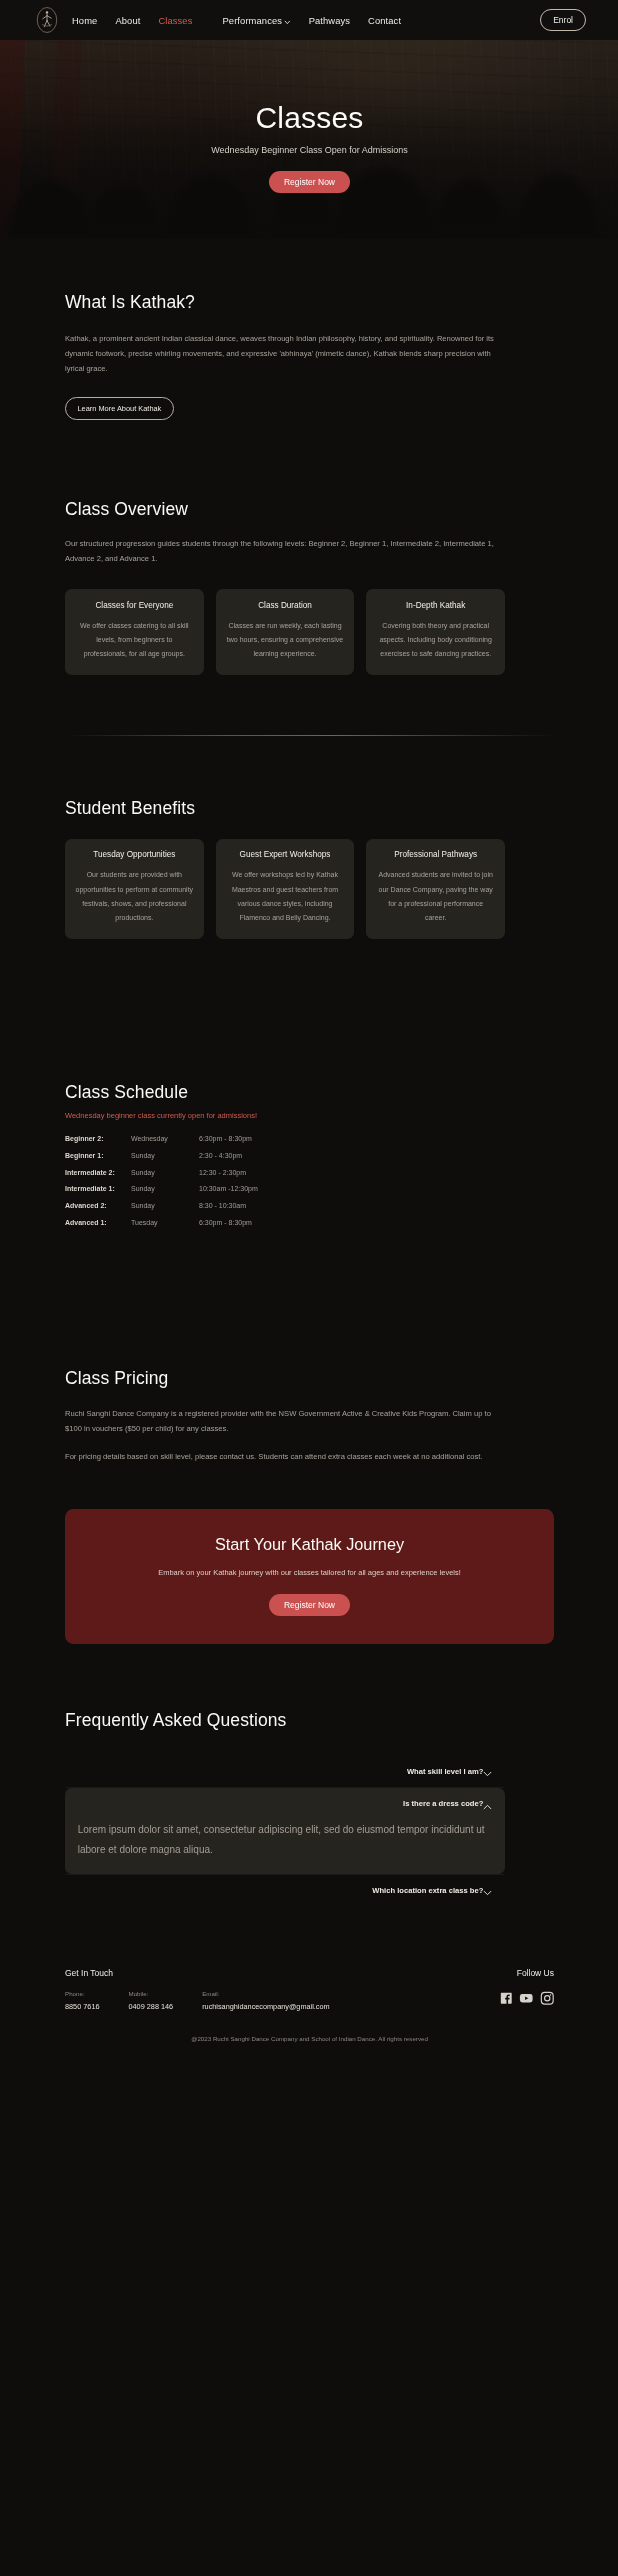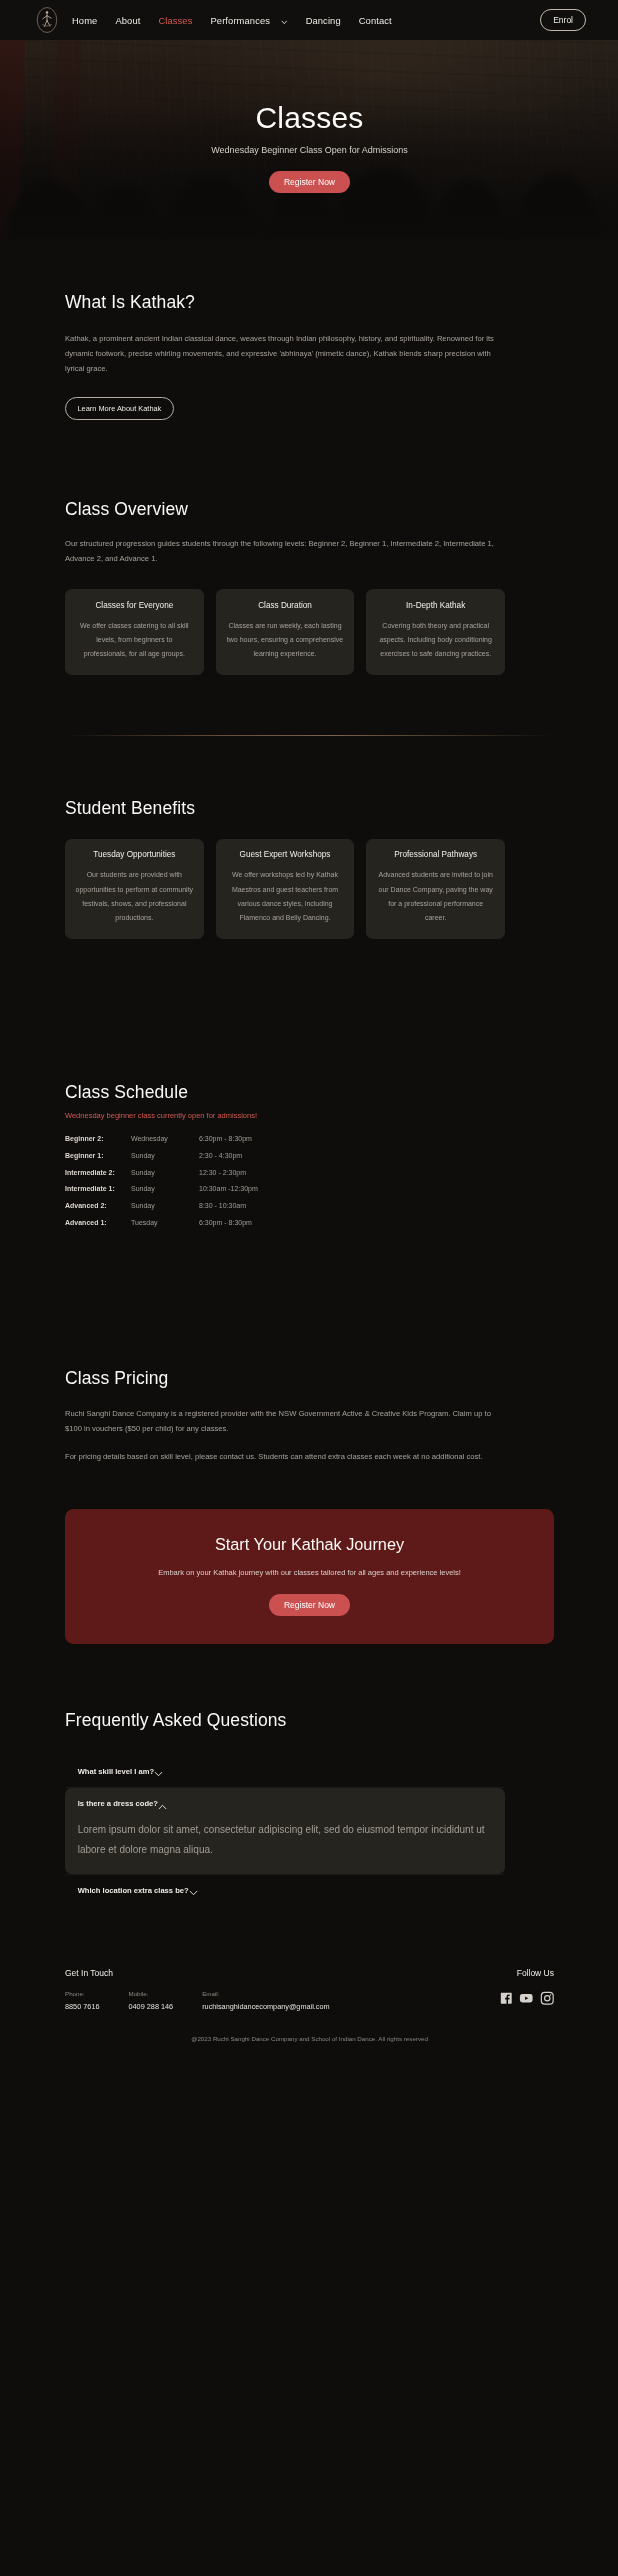--- a/index.html
+++ b/index.html
@@ -25,21 +25,21 @@
   .nav-links { display: flex; align-items: flex-end; gap: 18px; }
   .nav-link {
     font-size: 9.4px;
     color: #efece6;
     letter-spacing: 0.1px;
     text-decoration: none;
     white-space: nowrap;
     cursor: pointer;
   }
   .nav-link.active { color: #d8584f; }
-  .nav-drop { display: inline-flex; align-items: center; gap: 11px; }
+  .nav-drop { display: inline-flex; align-items: center; gap: 2px; margin-left: 12px; }
   .chev { display: inline-block; width: 6.6px; height: 6.6px; }
   .nav-spacer { flex: 1 1 auto; }
   .enrol-btn {
     border: 0.6px solid #c2b9ad;
     border-radius: 24px;
     padding: 4.8px 12px;
     font-size: 8.5px;
     color: #f2efe9;
     background: transparent;
     cursor: pointer;
@@ -218,21 +218,21 @@
   .cta .btn-primary { margin-top: 17px; }
 
   
   .s-faq { padding-top: 66px; }
   .faq-list { margin-top: 24px; }
   .faq-item { border-radius: 6.6px; }
   .faq-item.open { background: #26241f; }
   .faq-head {
     display: flex;
     align-items: center;
-    justify-content: flex-start;
+    justify-content: flex-end;
     padding: 11.5px 12.7px;
     cursor: pointer;
   }
   .faq-q { font-size: 7.6px; color: #f0ece6; font-weight: bold; }
   .faq-body {
     padding: 0 12.7px 14px;
     font-size: 10px;
     line-height: 2.0;
     color: #a39d95;
   }
@@ -275,21 +275,21 @@
     <a class="nav-link">About</a>
     <a class="nav-link active">Classes</a>
     <a class="nav-link nav-drop">
       <span>Performances</span>
       <span class="chev">
         <svg viewBox="0 0 12 12" width="6.6" height="6.6">
             <path d="M2 4 L6 8.5 L10 4" stroke="#efece6" stroke-width="1.6" fill="none" stroke-linecap="round"></path>
           </svg>
       </span>
     </a>
-    <a class="nav-link">Dancing</a>
+    <a class="nav-link">Pathways</a>
     <a class="nav-link">Contact</a>
   </div>
 
   <div class="nav-spacer"></div>
   <button class="enrol-btn">Enrol</button>
 </div>
 
 <div class="hero">
   <div class="hero-photo"></div>
   <div class="hero-scrim"></div>

